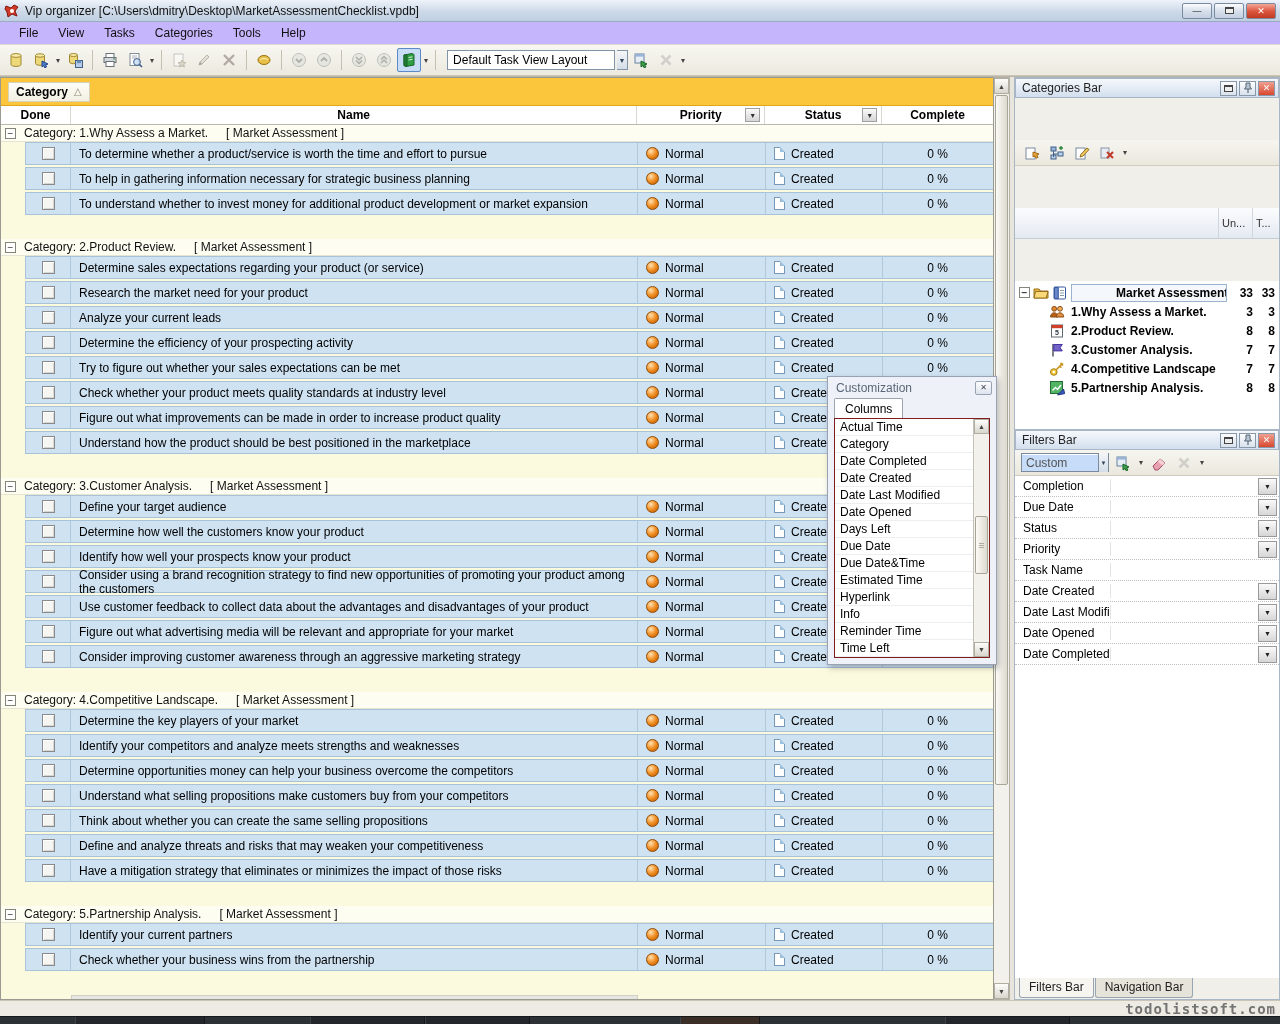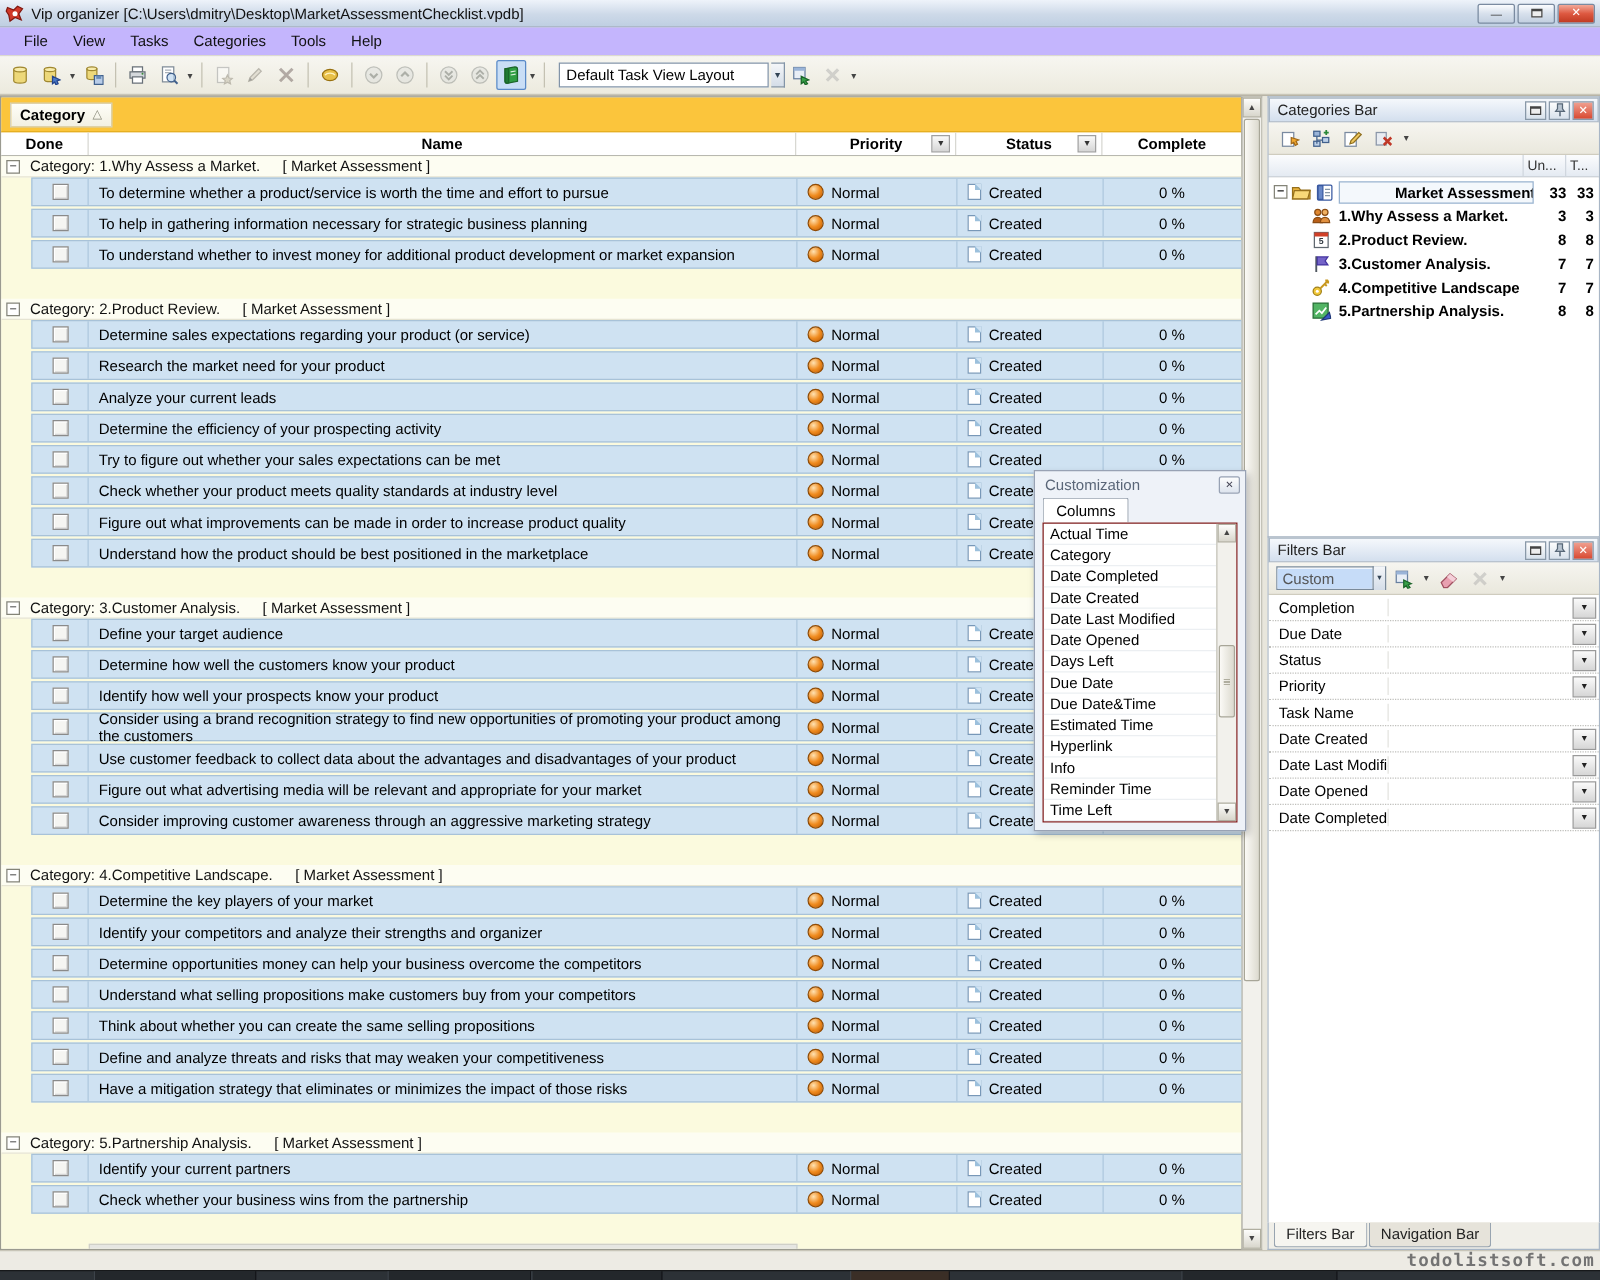--- a/index.html
+++ b/index.html
@@ -70,22 +70,22 @@
   .splitter { width:4px; background:#e8e6dc; }
   .right-pane { width:266px; display:flex; flex-direction:column; background:#f0efe9; }
   .panel-title { height:20px; background:linear-gradient(#f5f8fc,#d3dfee); border:1px solid #a8b6c6; display:flex; align-items:center; padding:0 3px 0 6px; }
   .panel-title .pt-text { flex:1; font-size:12px; color:#222; }
   .pbtn { width:17px; height:15px; border:1px solid #8898a8; background:linear-gradient(#fdfdfd,#d8e2ec); display:flex; align-items:center; justify-content:center; margin-left:2px; font-size:9px; color:#334; }
   .pbtn.close { background:linear-gradient(#f0a090,#d84830); color:#fff; font-weight:bold; }
   .panel-toolbar { height:26px; display:flex; align-items:center; gap:3px; padding:0 6px; background:linear-gradient(#f6f5f0,#eae8dd); border-bottom:1px solid #cfccbe; }
   .ptb-btn { width:22px; height:20px; display:flex; align-items:center; justify-content:center; border:1px solid transparent; border-radius:2px; }
   .ptb-btn.disabled { filter:grayscale(.85) opacity(.45); }
 
-  .cat-panel { height:352px; display:flex; flex-direction:column; border:1px solid #a8b6c6; border-bottom:none; }
-  .tree-colhdr { height:18px; display:flex; background:linear-gradient(#fbfcfd,#e4eaf2); border-bottom:1px solid #c4ccd6; font-size:11px; color:#333;justify-content:space-between; }
+  .cat-panel { height:352px; display:flex; flex-direction:column; border:1px solid #a8b6c6; border-bottom:none;gap:42px; }
+  .tree-colhdr { height:31px; display:flex; background:linear-gradient(#fbfcfd,#e4eaf2); border-bottom:1px solid #c4ccd6; font-size:11px; color:#333;justify-content:space-between; }
   .tree-colhdr .spacer { flex:1; border-right:1px solid #d0d6de; }
   .colh { width:34px; display:flex; align-items:center; padding-left:3px; border-right:1px solid #d0d6de; }
   .colh:last-child { width:26px; border-right:none; }
   .tree-body { flex:1; background:#fff; padding-top:2px; }
   .tree-row { height:19px; display:flex; align-items:center; font-weight:bold; font-size:12px; }
   .tree-row .lbl { flex:1; white-space:nowrap; overflow:hidden; padding:1px 3px; }
   .tree-row.selected .lbl { border:1px solid #9ab4d0; background:#f4f8fc;padding-left:44px; }
   .tree-row .cnt { width:30px; text-align:right; padding-right:4px; }
   .tree-row .cnt2 { width:22px; text-align:right; padding-right:4px; }
   .ticon { width:16px; height:16px; display:flex; align-items:center; justify-content:center; flex:0 0 auto; margin-right:3px; }
@@ -662,21 +662,21 @@
               <span class="spage"></span>
               <span>Created</span>
             </span>
     <span class="tcell tc-comp">0 %</span>
   </div>
 
   <div class="task-row">
     <span class="tcell tc-done">
               <span class="cb"></span>
             </span>
-    <span class="tcell tc-name">Identify your competitors and analyze their strengths and organizer</span>
+    <span class="tcell tc-name">Identify your competitors and analyze meets strengths and weaknesses</span>
     <span class="tcell tc-pri">
               <span class="pball"></span>
               <span>Normal</span>
             </span>
     <span class="tcell tc-status">
               <span class="spage"></span>
               <span>Created</span>
             </span>
     <span class="tcell tc-comp">0 %</span>
   </div>

